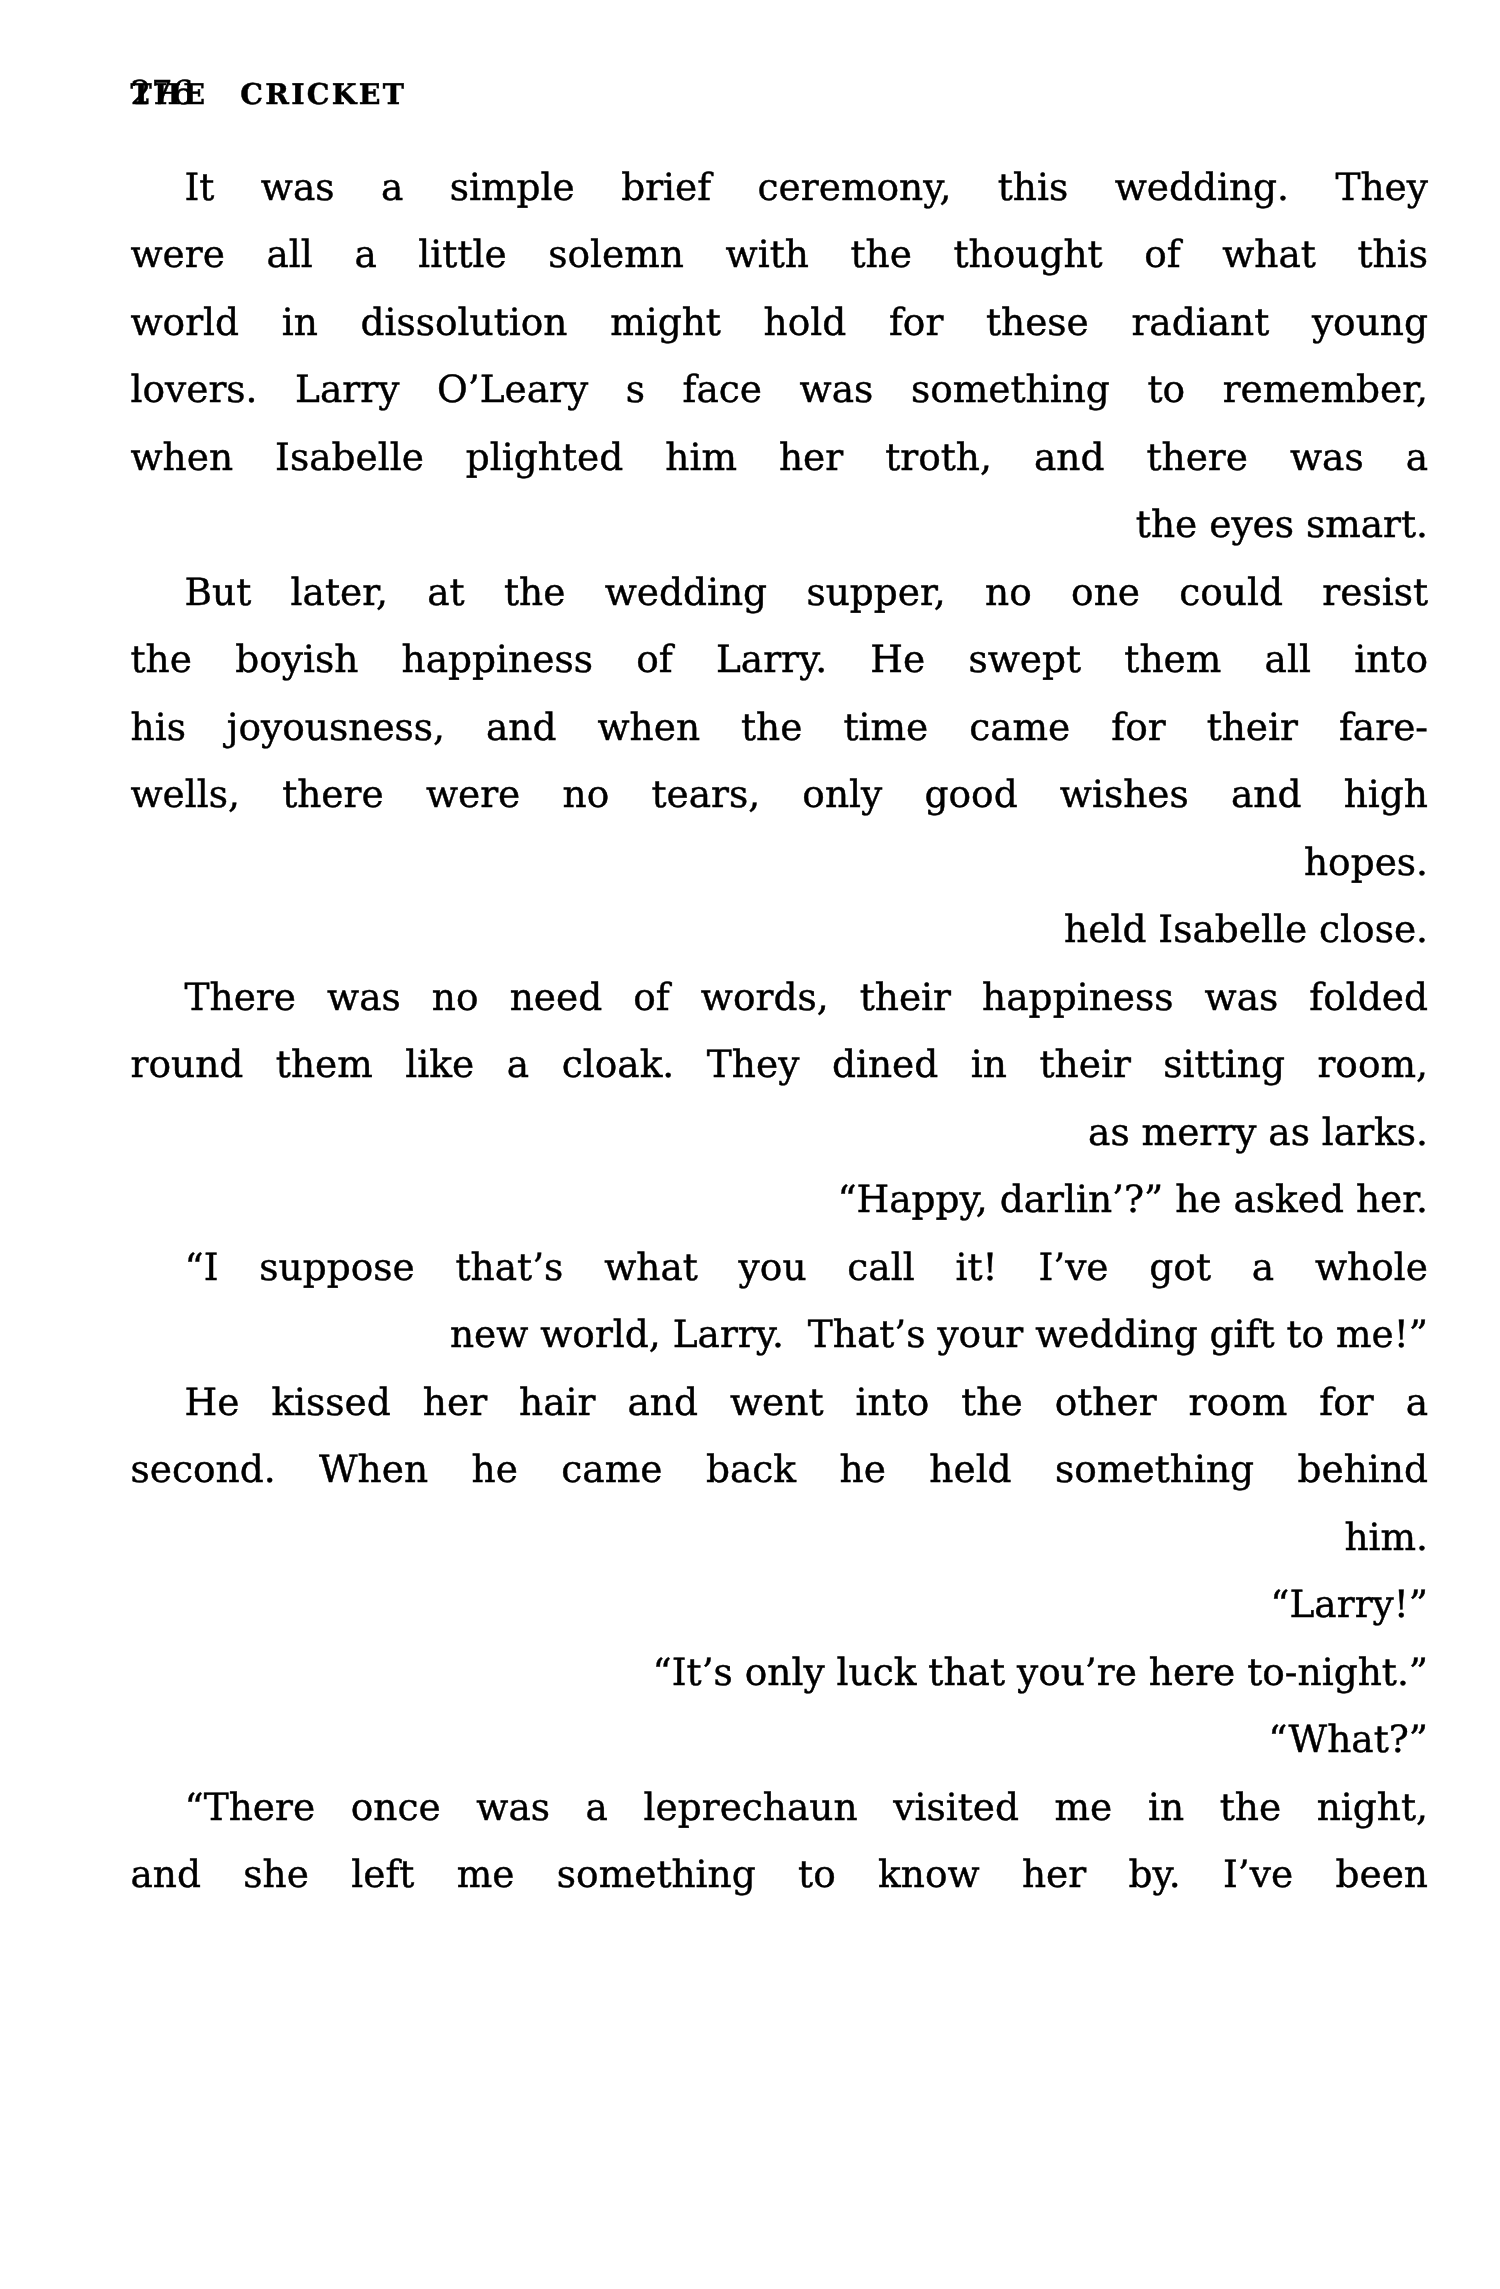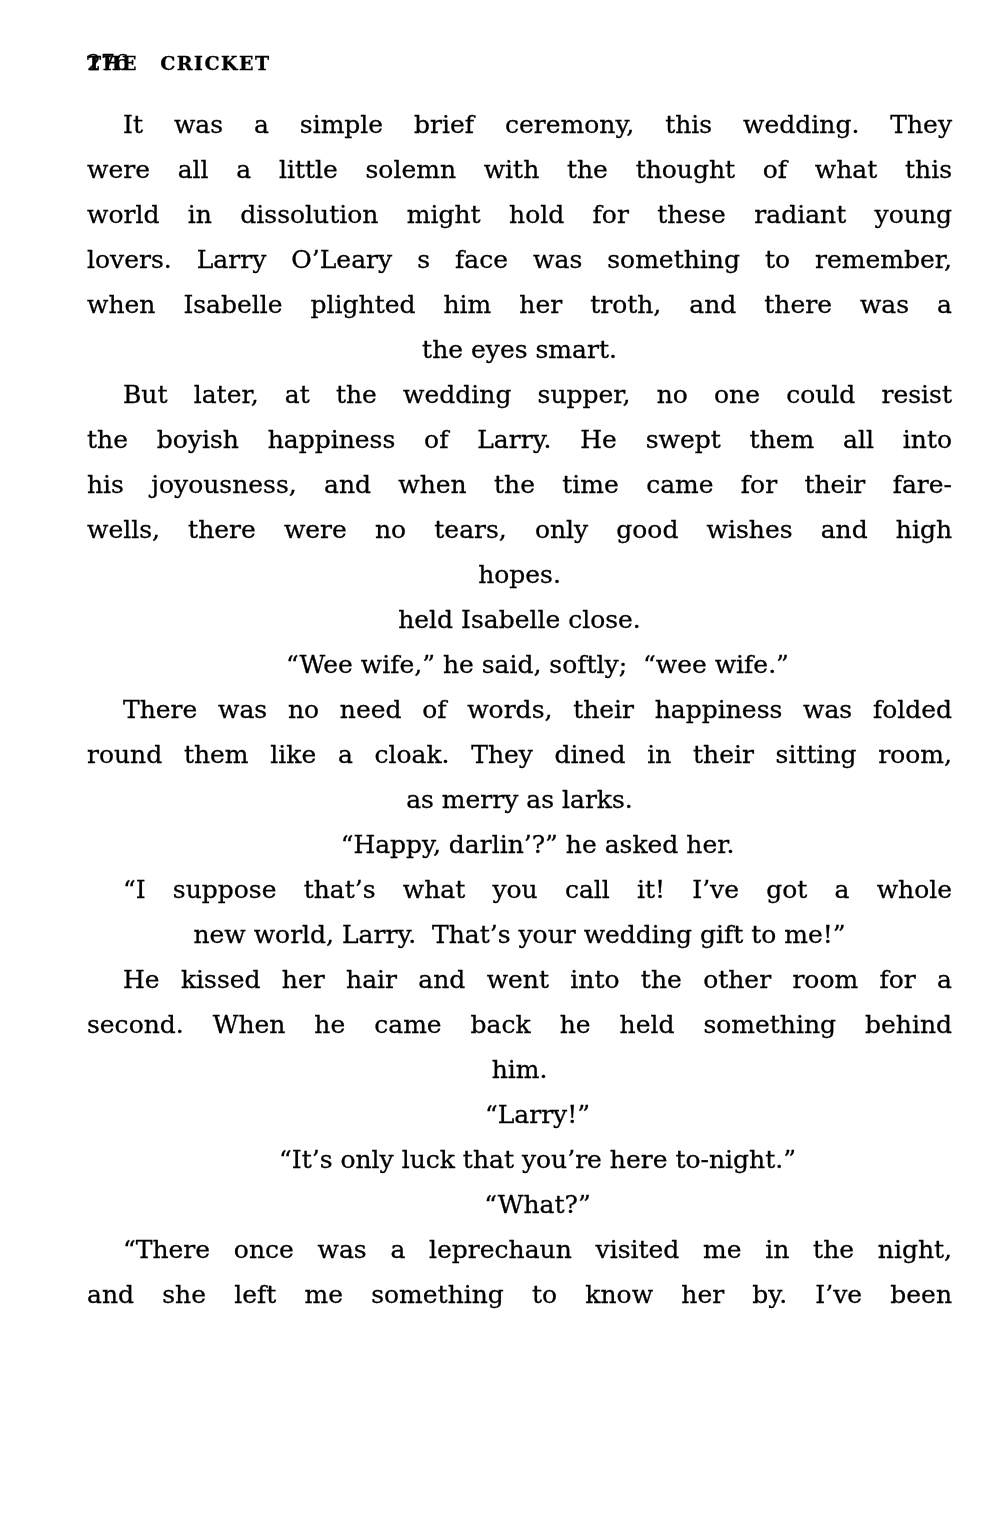--- a/index.html
+++ b/index.html
@@ -50,21 +50,21 @@
   .ln {
     height: 45px;
     line-height: 45px;
     font-size: 25px;
   }
   .just {
     text-align: justify;
     text-align-last: justify;
   }
   .pre {
-    text-align: center;
+    text-align: right;
     white-space: pre-wrap;
   }
   .ind { text-indent: 36px; }
 </style>
 </head>
 <body>
 
 <div class="page">
   <div class="running-head">
     <span class="pagenum">276</span>
@@ -81,23 +81,20 @@
       </div>
       <div class="para">
         <div class="ln just ind">But later, at the wedding supper, no one could resist</div>
         <div class="ln just">the boyish happiness of Larry.  He swept them all into</div>
         <div class="ln just">his joyousness, and when the time came for their fare-</div>
         <div class="ln just">wells, there were no tears, only good wishes and high</div>
         <div class="ln pre">hopes.</div>
       </div>
       <div class="para">
         <div class="ln pre">held Isabelle close.</div>
-      </div>
-      <div class="para">
-        <div class="ln pre ind">“Wee wife,” he said, softly;  “wee wife.”</div>
       </div>
       <div class="para">
         <div class="ln just ind">There was no need of words, their happiness was folded</div>
         <div class="ln just">round them like a cloak.  They dined in their sitting room,</div>
         <div class="ln pre">as merry as larks.</div>
       </div>
       <div class="para">
         <div class="ln pre ind">“Happy, darlin’?” he asked her.</div>
       </div>
       <div class="para">

